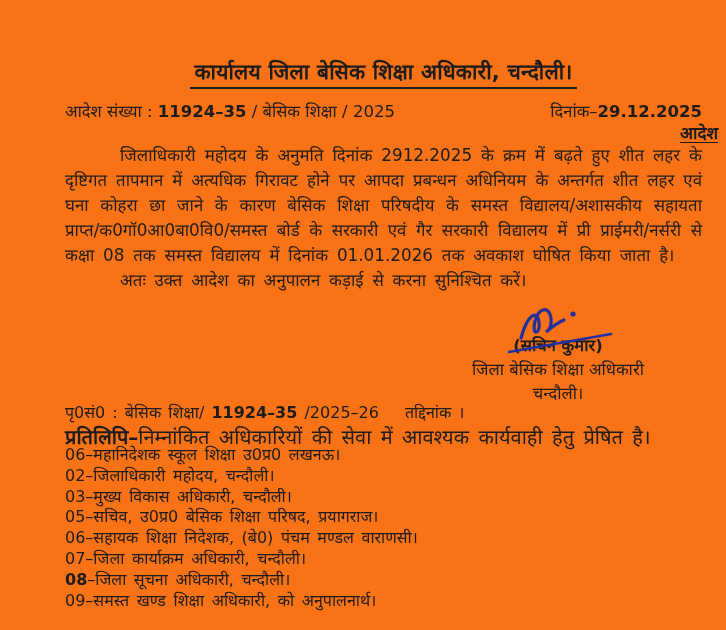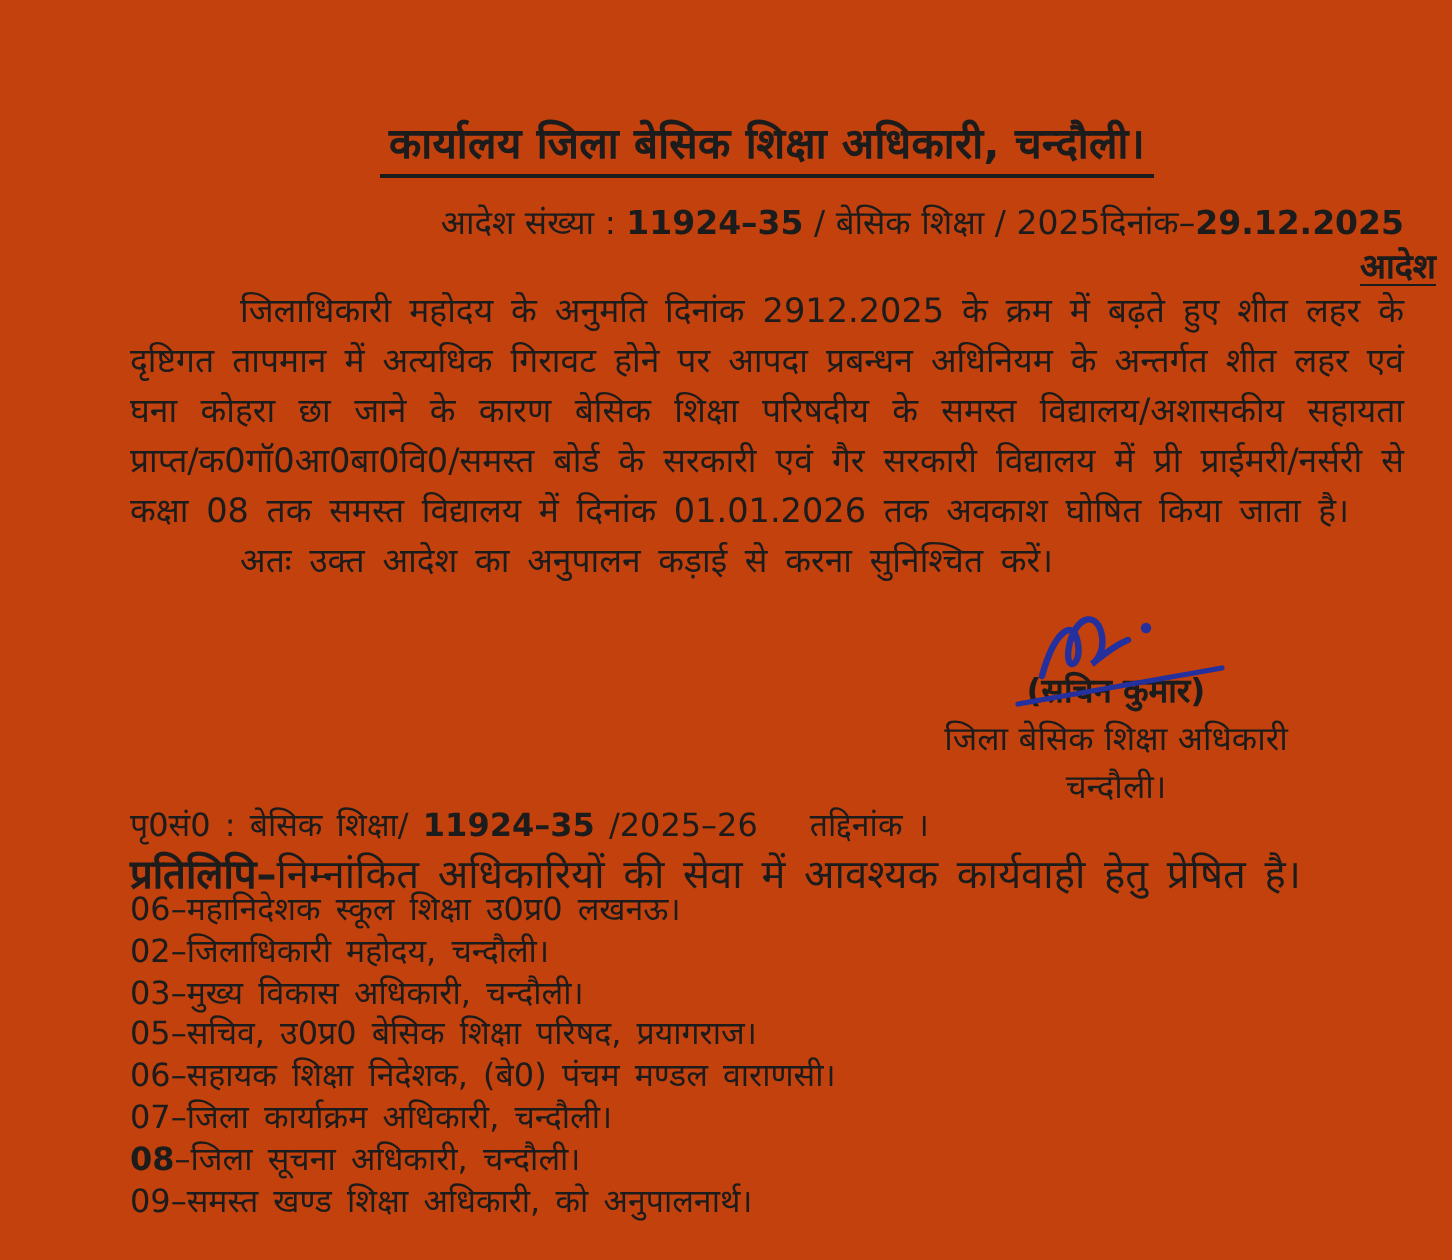--- a/index.html
+++ b/index.html
@@ -4,37 +4,37 @@
 <style>
   * { margin:0; padding:0; box-sizing:border-box; }
   html,body { background:#ffffff; }
   body {
     width:726px; height:630px;
     font-family:"DejaVu Sans", sans-serif;
     color:#1c1c1c;
     position:relative;
     overflow:hidden;
   }
-  .page { position:absolute; inset:0; background:#c2410c;padding-left:48px; }
+  .page { position:absolute; inset:0; background:#f97316;padding-left:48px; }
 
   .title-wrap {
     position:absolute; top:57px; left:65px; width:637px;
     text-align:center;
   }
   .title {
     display:inline-block;
     font-size:21px; font-weight:bold;
     border-bottom:2px solid #1c1c1c;
     padding:0 4px 2px 4px;
     letter-spacing:0.2px;
   }
 
   .order-line {
     position:absolute; top:99px; left:65px; width:637px;
-    display:flex; justify-content:flex-end;
+    display:flex; justify-content:space-between;
     font-size:16.5px; white-space:nowrap;
   }
   .bold { font-weight:bold; }
 
   .heading-wrap {
     position:absolute; top:121px; left:81px; width:637px;
     text-align:right;
   }
   .heading {
     font-size:17px; font-weight:bold;

